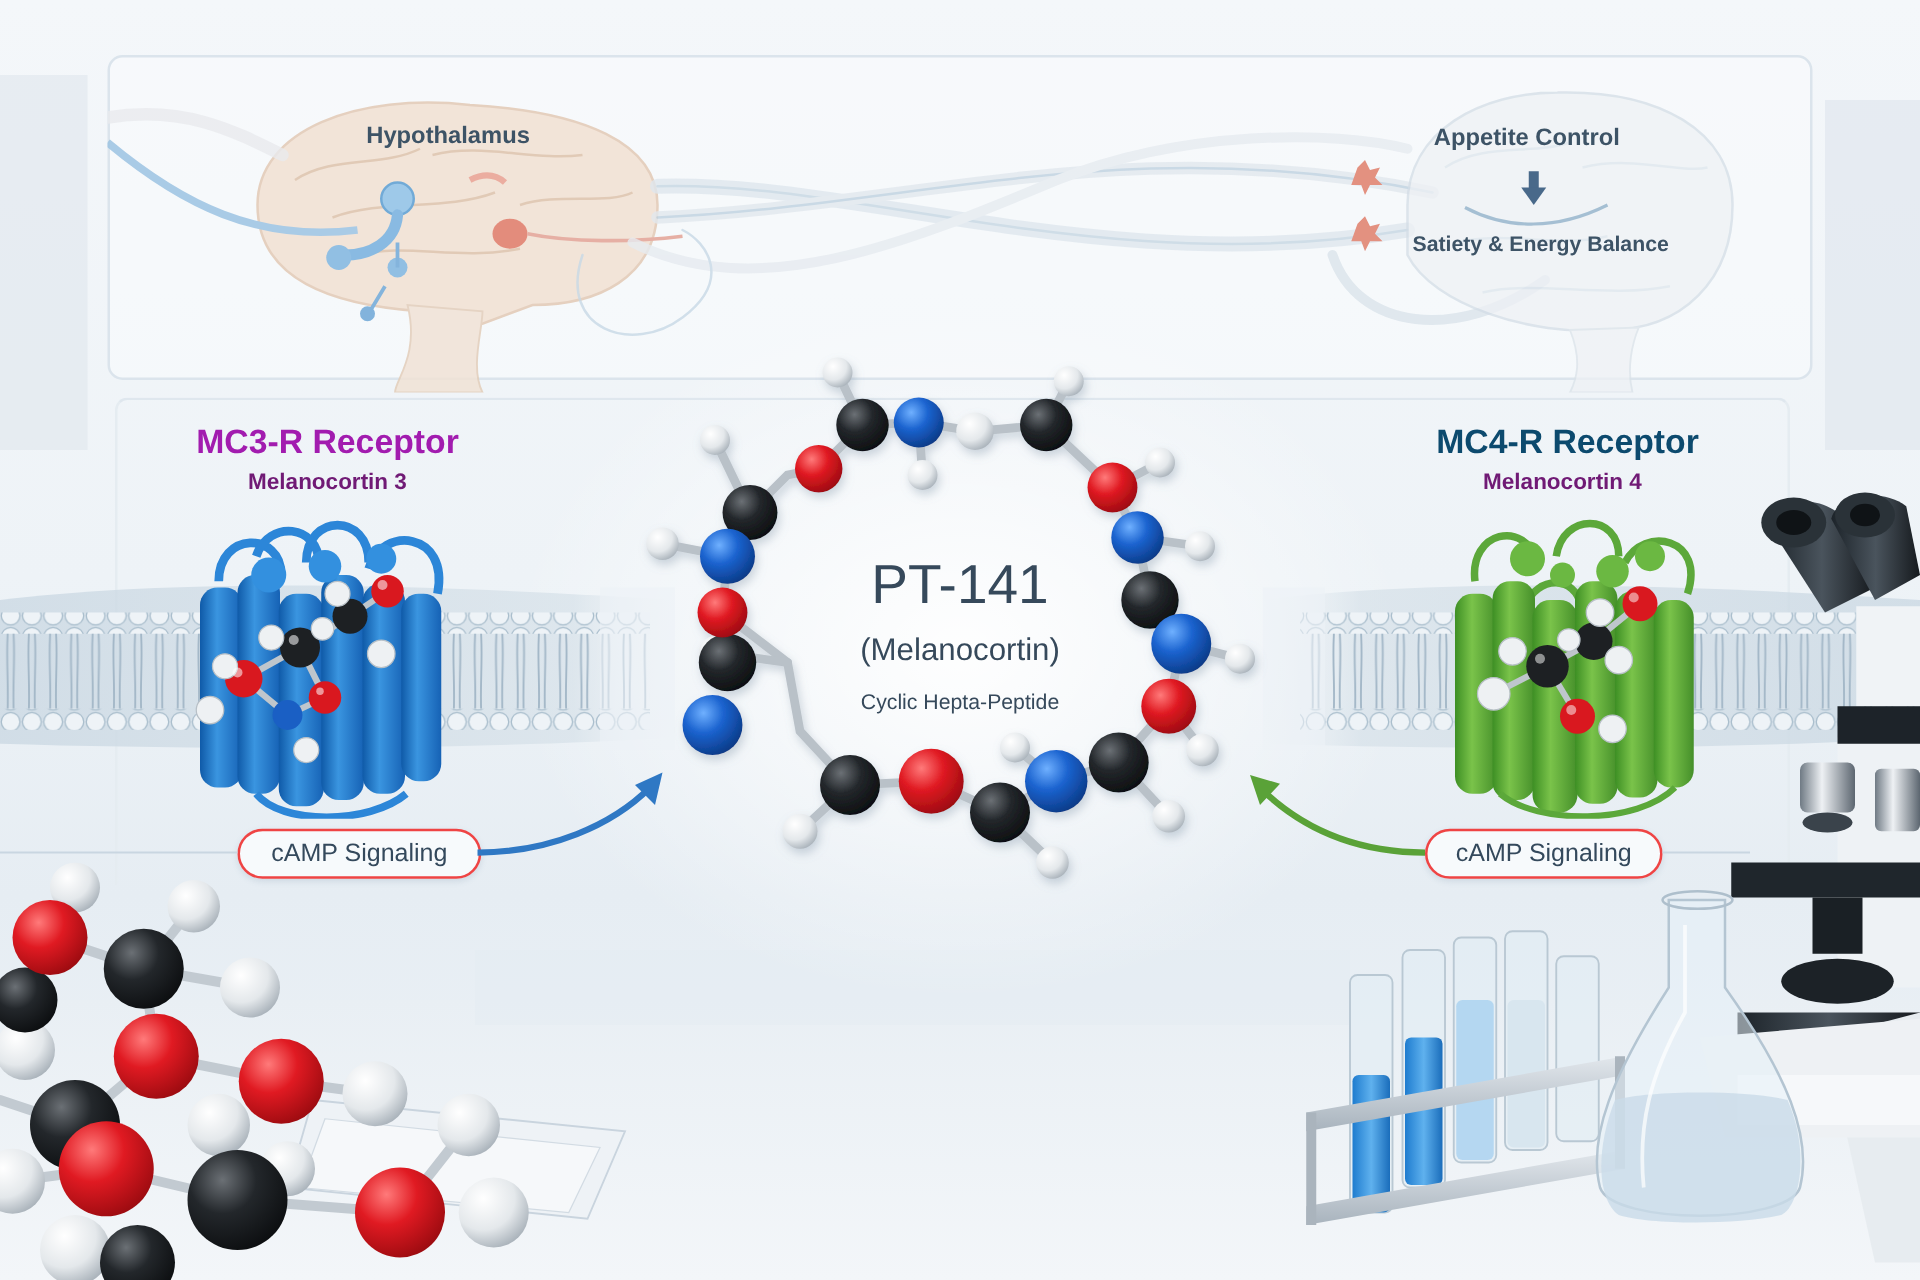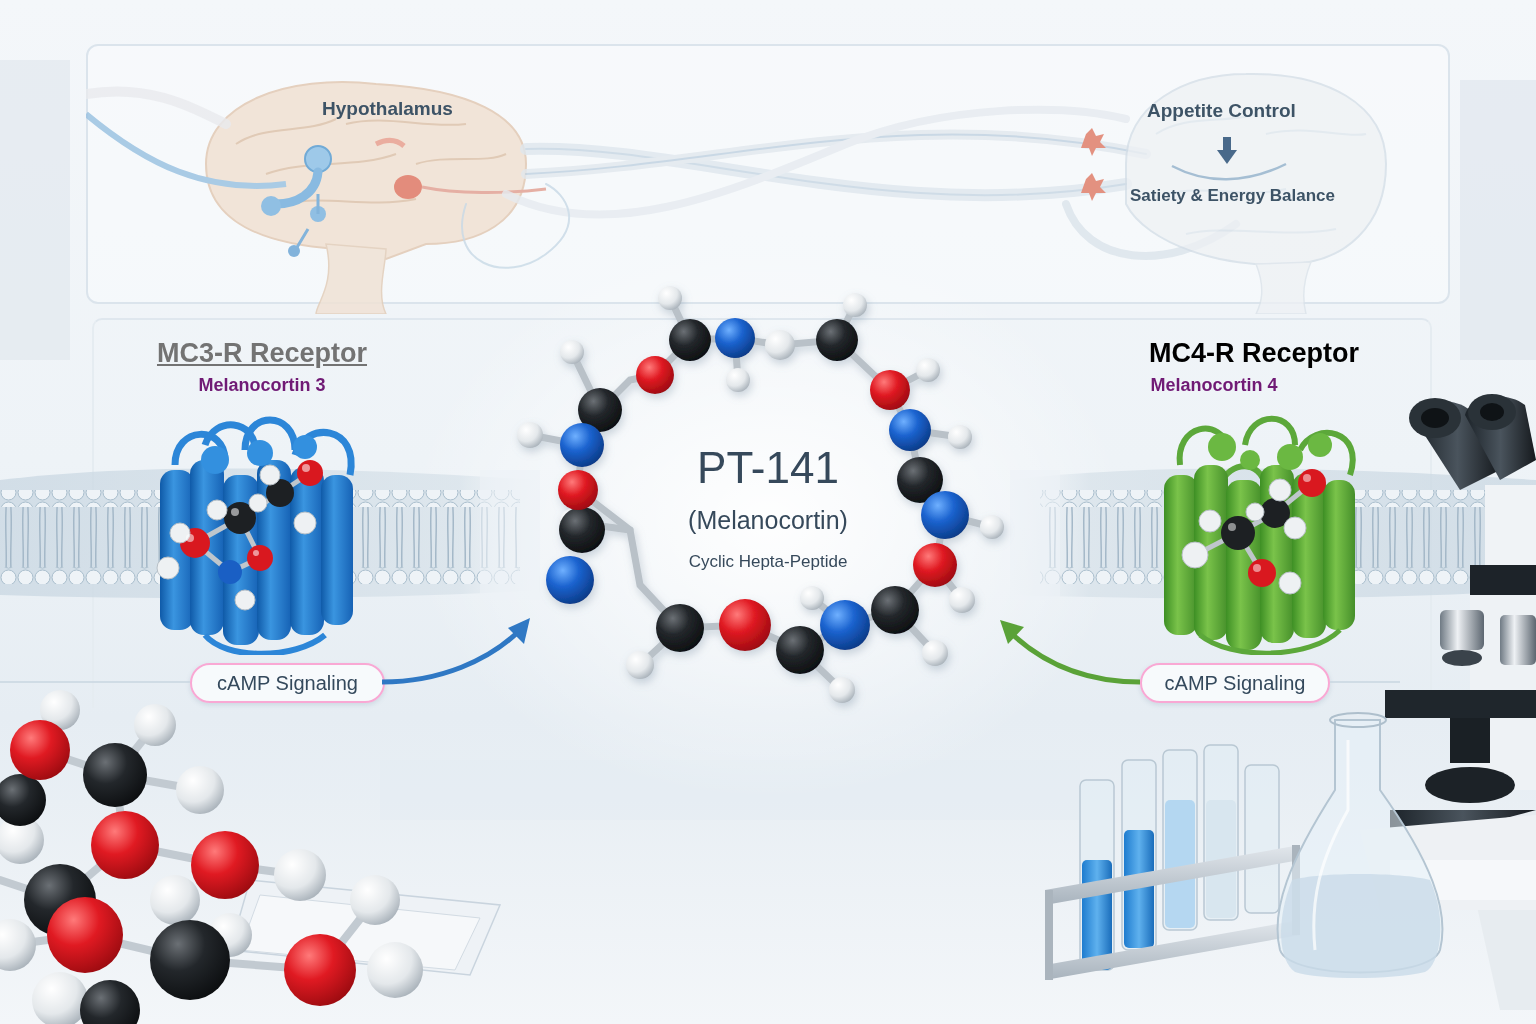--- a/index.html
+++ b/index.html
@@ -33,21 +33,21 @@
     position: absolute; font-family: "Liberation Sans", sans-serif;
     font-weight: bold; font-size: 27px; white-space: nowrap; text-align: center;
   }
   .receptor-sub {
     position: absolute; font-family: "Liberation Sans", sans-serif;
     font-weight: bold; font-size: 18px; color: #701a75; white-space: nowrap; text-align: center;
   }
 
   .pill {
     position: absolute; height: 40px; border-radius: 20px;
-    border: 2px solid #f9a8d4;
+    border: 2px solid #ef4444;
     background: rgba(248,251,253,0.9);
     box-shadow: 0 2px 5px rgba(90,120,150,0.18);
     display: flex; align-items: center; justify-content: center;
     font-family: "Liberation Sans", sans-serif; font-size: 20px; color: #34495c;
     white-space: nowrap;
   }
 
   .center-title {
     position: absolute; left: 618px; width: 300px; text-align: center;
     font-family: "Liberation Sans", sans-serif; color: #36495b; white-space: nowrap;
@@ -125,21 +125,21 @@
 
       <path d="M1086 122 C1120 140, 1160 140, 1200 120" stroke="#8aabc6" stroke-width="2.5" fill="none"></path>
     </g>
 
     <g>
       <rect x="1137" y="93" width="8" height="14" fill="#49698a"></rect>
       <polygon points="1131,106 1151,106 1141,120" fill="#49698a"></polygon>
     </g>
   </svg>
 </div>
-<div class="label-dark" style="left:293px;top:98px;font-size:19px;margin-left:29px;">Hypothalamus</div>
+<div class="label-dark" style="left:293px;top:98px;font-size:19px;">Hypothalamus</div>
 <div class="label-dark" style="left:1147px;top:100px;font-size:19px;">Appetite Control</div>
 <div class="label-dark" style="left:1130px;top:186px;font-size:17px;text-align:right;">Satiety &amp; Energy Balance</div>
 
 <div class="layer lower-panel"></div>
 
 <div class="layer" style="left:0;top:450px;width:540px;height:170px;">
   <svg width="540" height="170">
     <defs>
       <linearGradient id="mem" x1="0" y1="0" x2="1" y2="0">
         <stop offset="0" stop-color="#c9d7e2" stop-opacity="1"></stop>
@@ -170,24 +170,24 @@
       </linearGradient>
     </defs>
     <path d="M0 30 C160 10, 380 20, 526 30 L526 140 C380 150, 160 150, 0 145 Z" fill="url(#mem2)" opacity="0.75"></path>
     <rect x="30" y="40" width="496" height="17" fill="url(#heads)"></rect>
     <rect x="30" y="57" width="496" height="60" fill="url(#tails)"></rect>
     <rect x="30" y="117" width="496" height="17" fill="url(#heads)"></rect>
     <rect x="0" y="20" width="50" height="130" fill="#edf2f6" opacity="0.6"></rect>
   </svg>
 </div>
 
-<div class="receptor-title" style="left:132px;top:338px;width:260px;color:#737373;text-decoration:underline;">MC3-R Receptor</div>
+<div class="receptor-title" style="left:132px;top:338px;width:260px;color:#a21caf;">MC3-R Receptor</div>
 <div class="receptor-sub" style="left:132px;top:375px;width:260px;">Melanocortin 3</div>
-<div class="receptor-title" style="left:1124px;top:338px;width:260px;color:#000000;">MC4-R Receptor</div>
-<div class="receptor-sub" style="left:1084px;top:375px;width:260px;">Melanocortin 4</div>
+<div class="receptor-title" style="left:1124px;top:338px;width:260px;color:#0c4a6e;">MC4-R Receptor</div>
+<div class="receptor-sub" style="left:1120px;top:375px;width:260px;">Melanocortin 4</div>
 
 <div class="layer" style="left:145px;top:405px;width:225px;height:250px;">
   <svg width="225" height="250">
     <defs>
       <linearGradient id="bh" x1="0" y1="0" x2="1" y2="0">
         <stop offset="0" stop-color="#0f5aa8"></stop>
         <stop offset="0.4" stop-color="#3a95e0"></stop>
         <stop offset="1" stop-color="#1662b5"></stop>
       </linearGradient>
     </defs>

